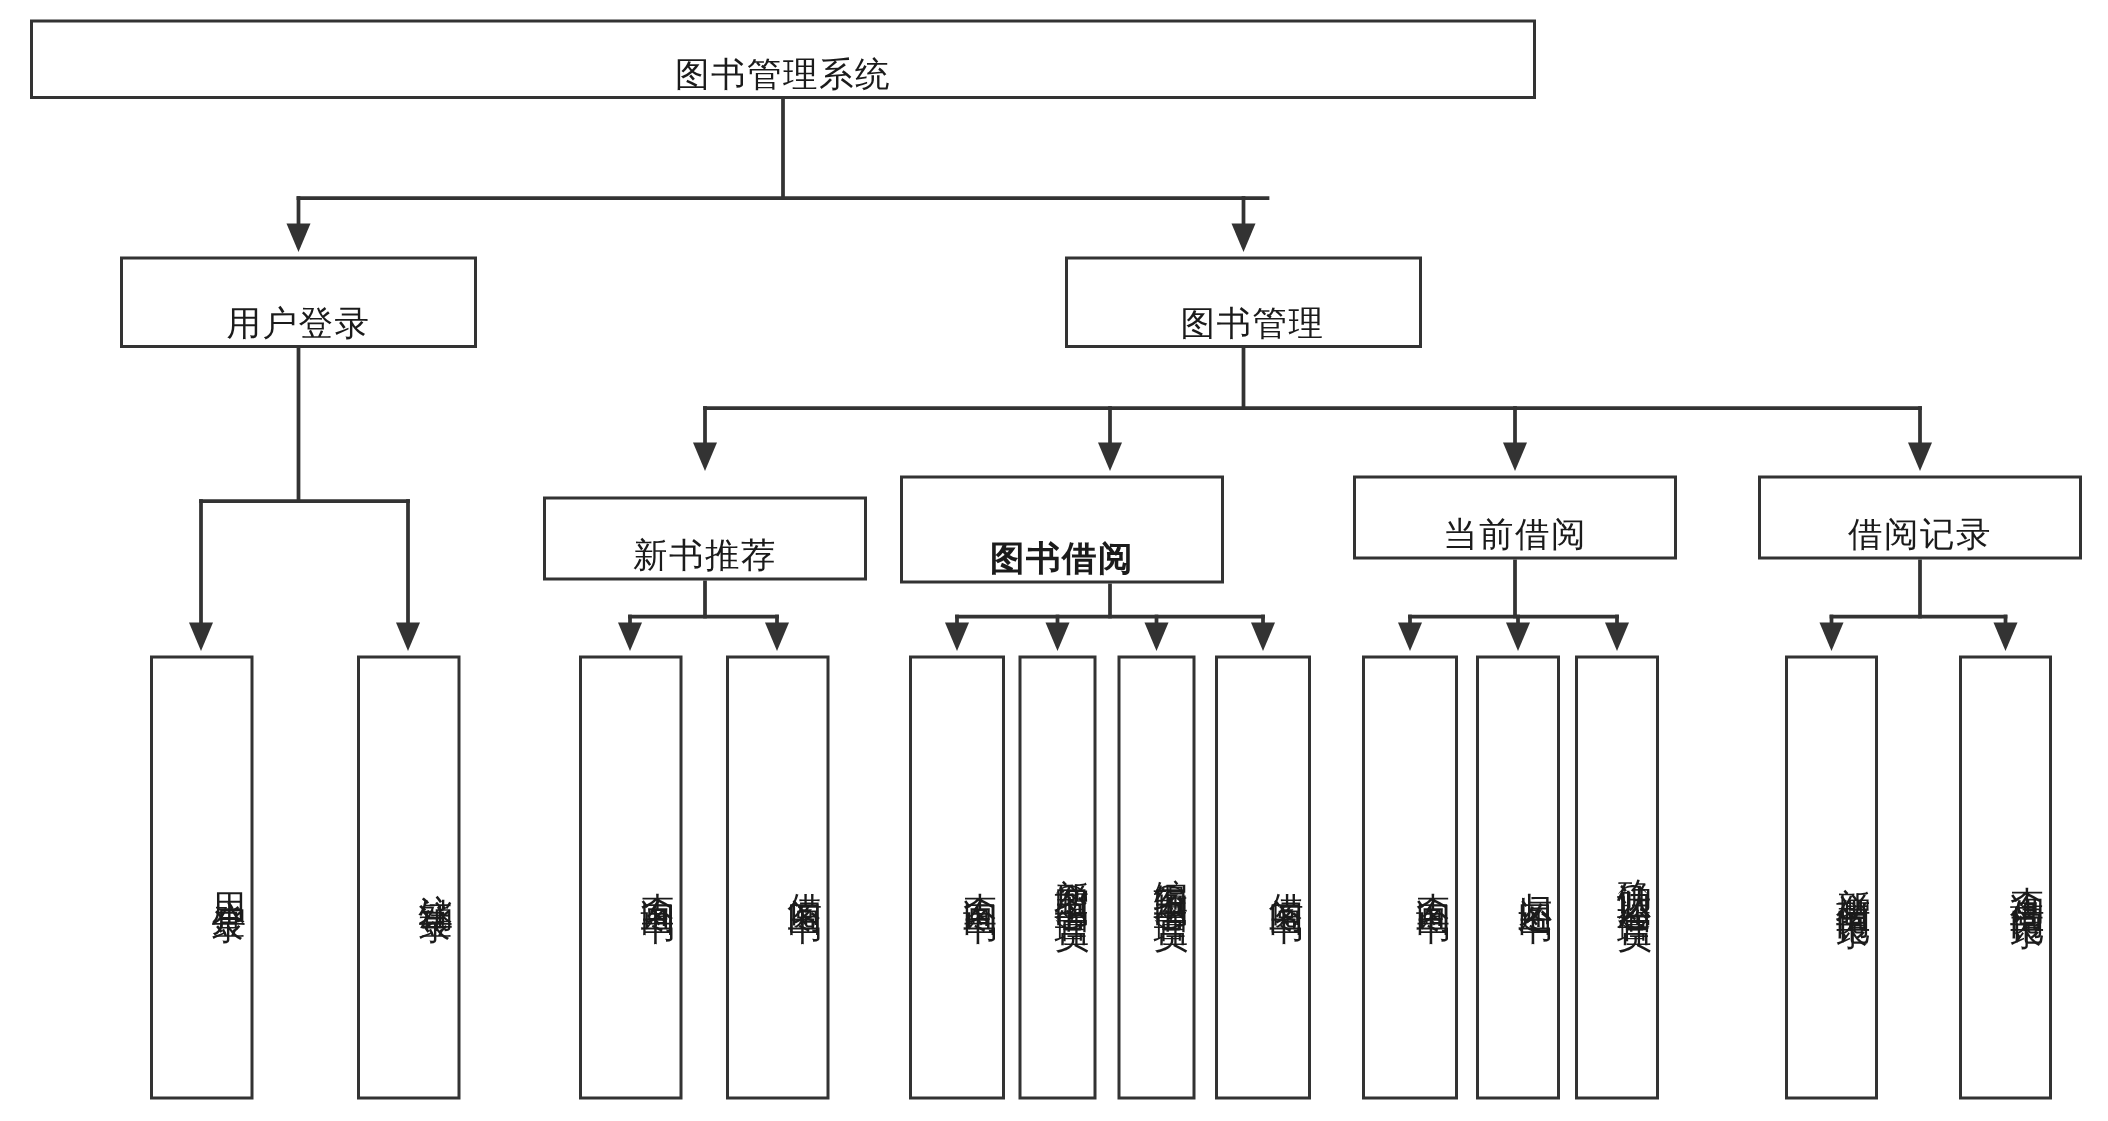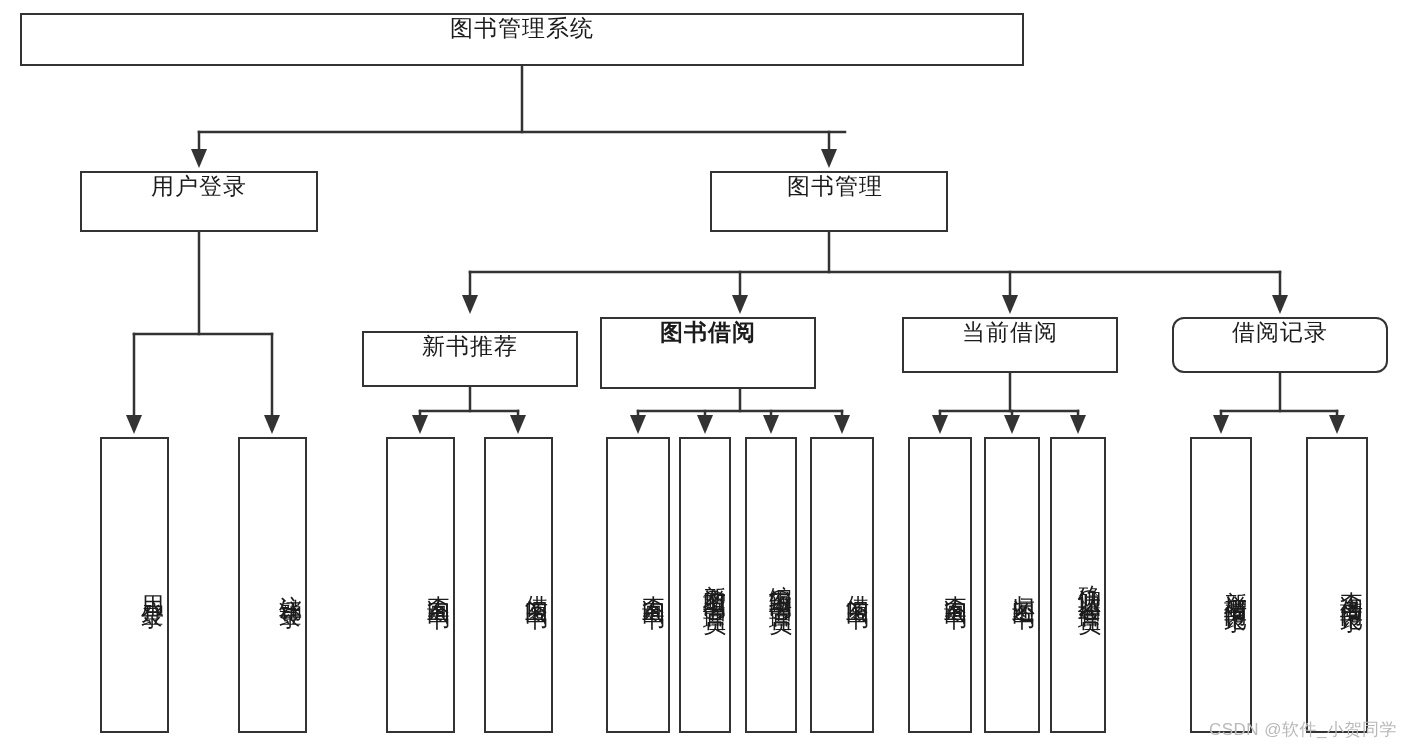--- a/index.html
+++ b/index.html
@@ -20,21 +20,21 @@
     left: 0; top: 0;
     width: 1405px;
     height: 747px;
   }
   .node {
     position: absolute;
     box-sizing: border-box;
     background: #ffffff;
     border: 2.5px solid #333333;
     display: flex;
-    align-items: flex-start;
+    align-items: flex-end;
     justify-content: center;
     color: #1b1b1b;
     z-index: 2;
   }
   .node.horiz {
     font-size: 23px;
     letter-spacing: 1px;
     line-height: 1.2;
   }
   .node.vert {
@@ -134,21 +134,21 @@
       </div>
       <div class="node horiz" style="left: 362px; top: 317px; width: 216px; height: 56px; margin-top: 14px;">
         <span>新书推荐</span>
       </div>
       <div class="node horiz" style="left: 600px; top: 317px; width: 216px; height: 72px; font-weight: bold;">
         <span>图书借阅</span>
       </div>
       <div class="node horiz" style="left: 902px; top: 317px; width: 216px; height: 56px;">
         <span>当前借阅</span>
       </div>
-      <div class="node horiz" style="left: 1172px; top: 317px; width: 216px; height: 56px; border-radius: 12px;">
+      <div class="node horiz" style="left: 1172px; top: 317px; width: 216px; height: 56px;">
         <span>借阅记录</span>
       </div>
       <div class="node vert" style="left: 100px; top: 437px; width: 69px; height: 296px;">
         <span>用户登录</span>
       </div>
       <div class="node vert" style="left: 238px; top: 437px; width: 69px; height: 296px;">
         <span>注销登录</span>
       </div>
       <div class="node vert" style="left: 386px; top: 437px; width: 69px; height: 296px;">
         <span>查询图书</span>
@@ -178,15 +178,14 @@
         <span>确认归还（管理员）</span>
       </div>
       <div class="node vert" style="left: 1190px; top: 437px; width: 62px; height: 296px;">
         <span>新增借阅记录</span>
       </div>
       <div class="node vert" style="left: 1306px; top: 437px; width: 62px; height: 296px;">
         <span>查询借阅记录</span>
       </div>
     </div>
 
-  <div id="watermark">CSDN @软件_小贺同学</div>
 
 </div>
 
 </body></html>

